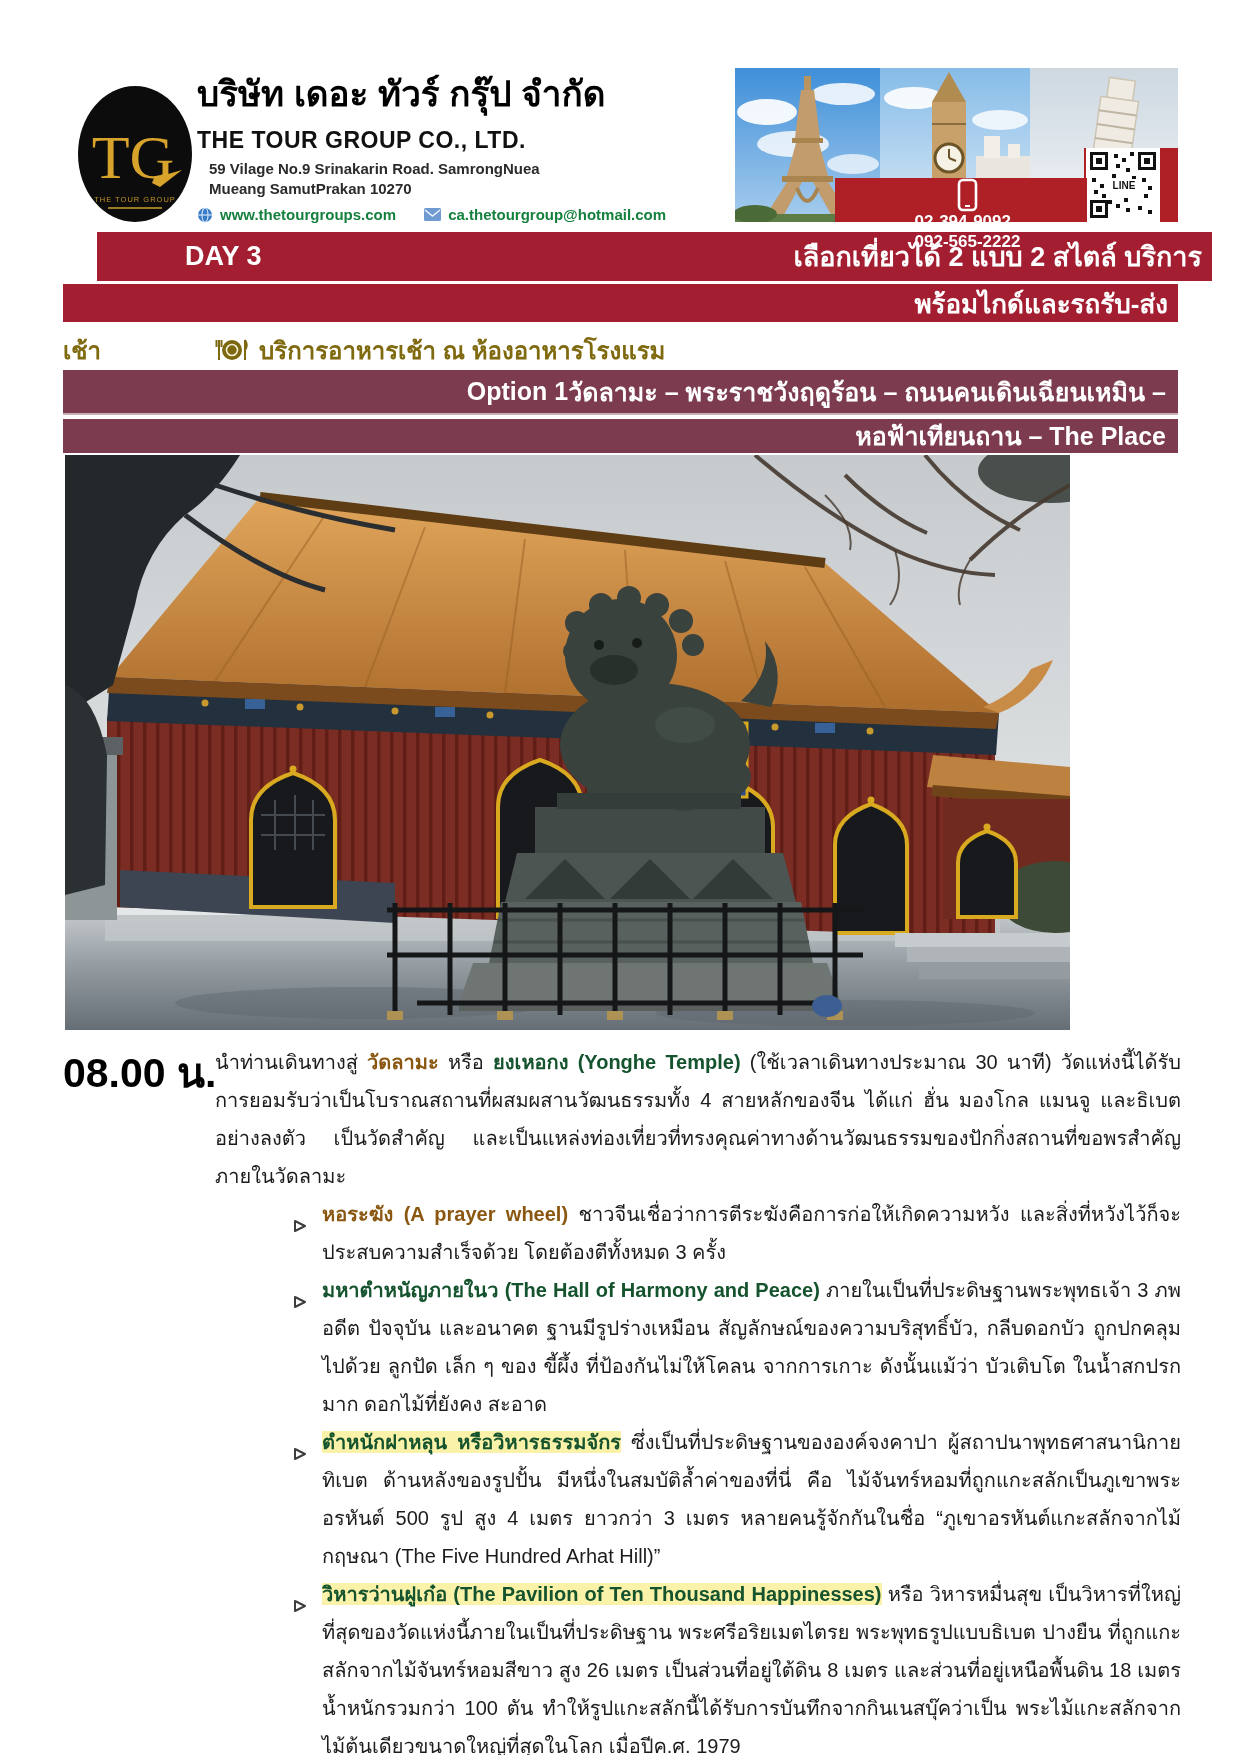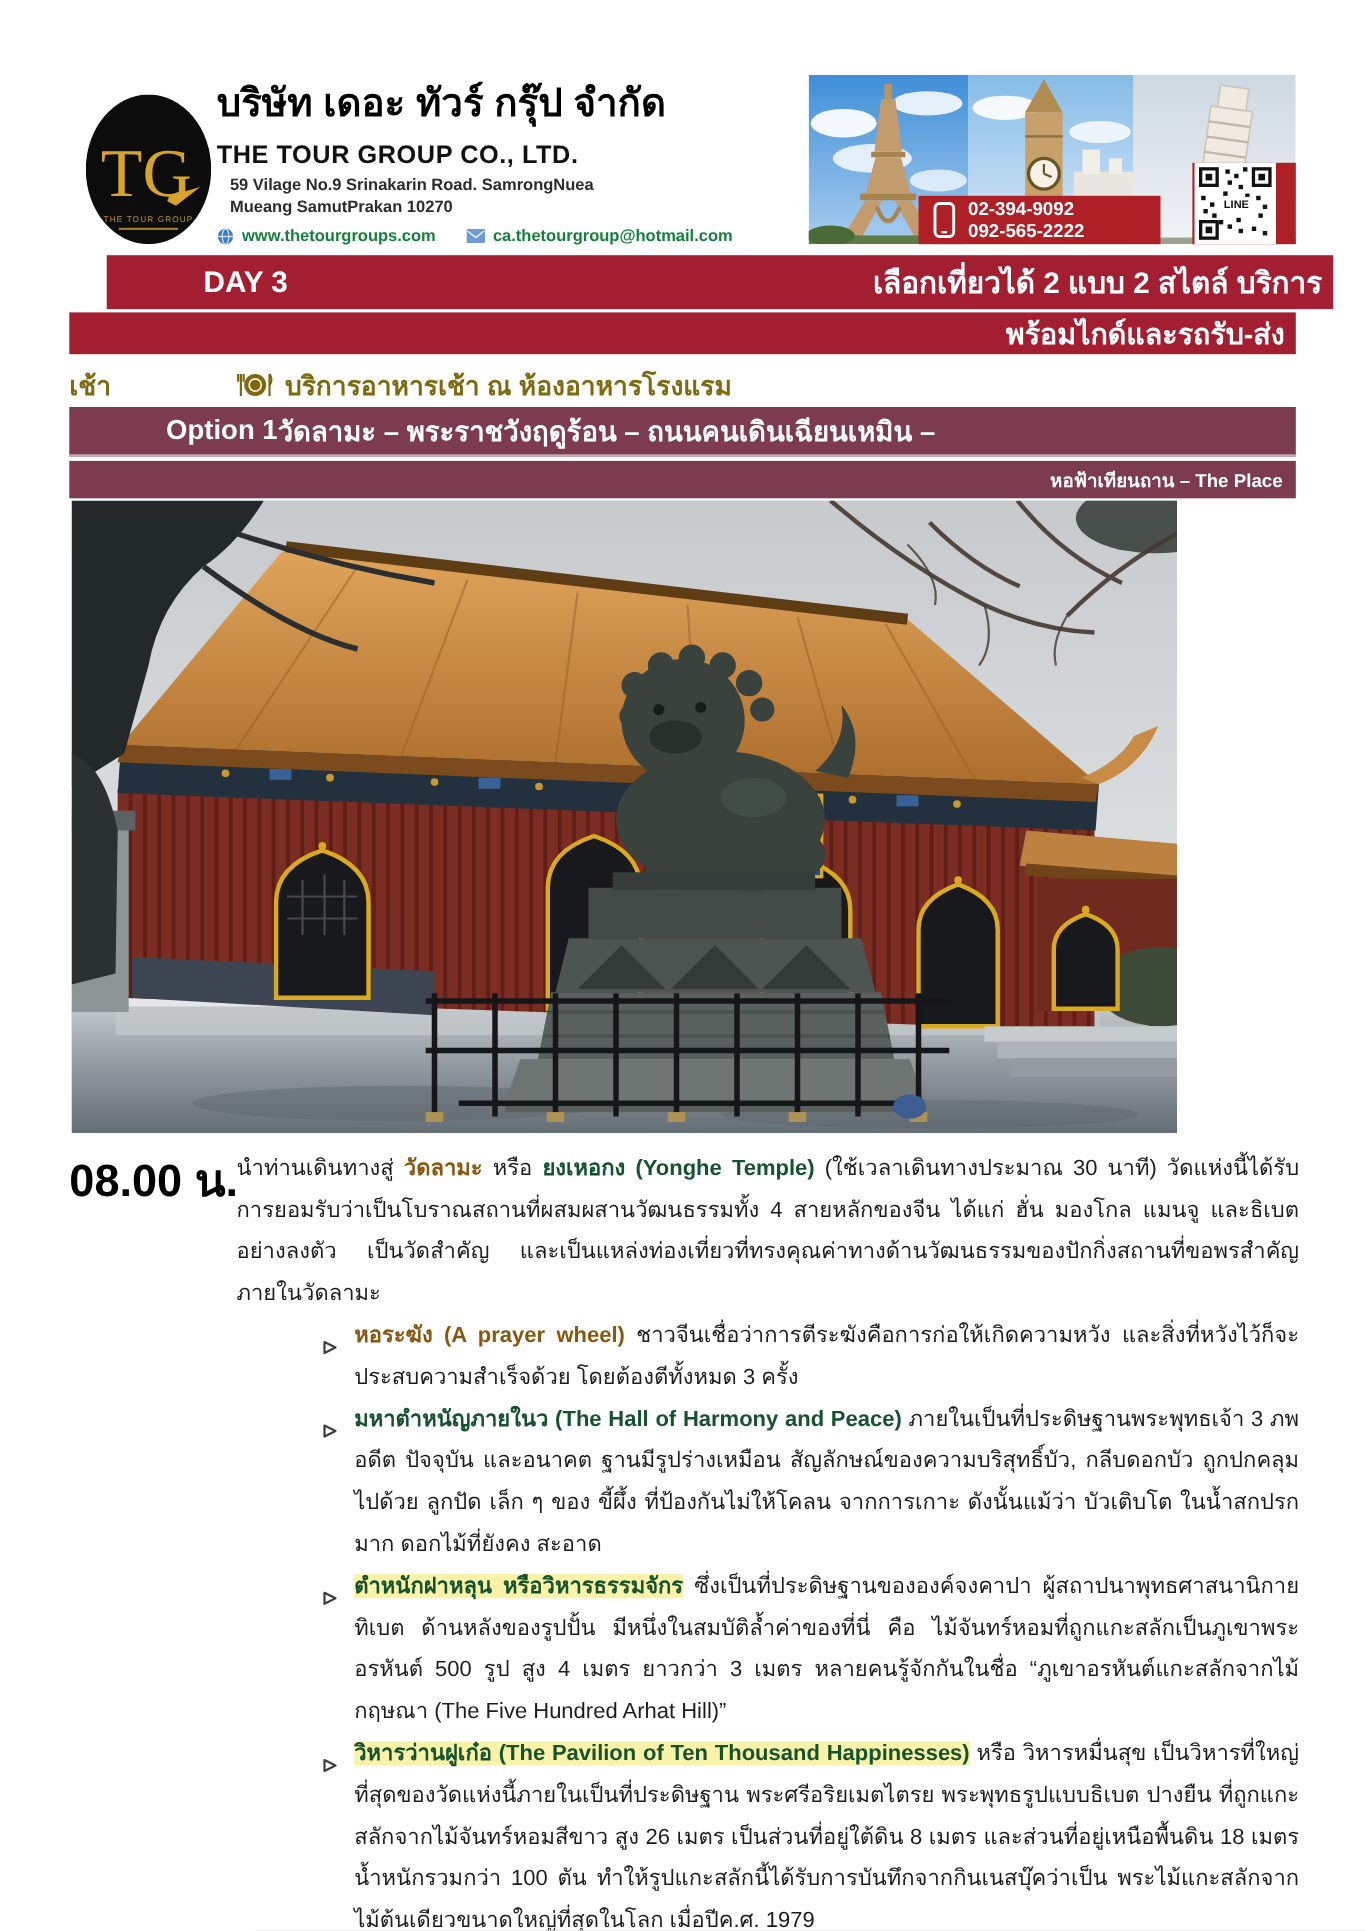--- a/index.html
+++ b/index.html
@@ -11,36 +11,36 @@
   .cotext{position:absolute;left:197px;top:74px;width:480px;}
   .co-th{font-size:35px;font-weight:700;color:#000;line-height:40px;}
   .co-en{font-size:23px;font-weight:700;color:#111;margin-top:13px;letter-spacing:.5px;}
   .co-ad{font-size:15px;font-weight:700;color:#2b2b2b;line-height:20px;margin-top:5px;margin-left:12px;}
   .co-contact{display:flex;align-items:center;gap:7px;font-size:15px;font-weight:700;color:#15803d;margin-top:7px;}
   .co-contact .sep{width:14px;}
 
   .collage{position:absolute;left:735px;top:68px;width:443px;height:154px;display:flex;}
   .collage .ph{height:154px;overflow:hidden;}
   .collage svg{display:block;}
-  .phone-banner{position:absolute;left:100px;top:110px;width:220px;height:44px;background:#ae2025;
-        display:flex;align-items:center;gap:11px;padding-left:13px;box-sizing:border-box;z-index:3;}
+  .phone-banner{position:absolute;left:100px;top:110px;width:252px;height:44px;background:#ae2025;
+        display:flex;align-items:center;padding-left:13px;box-sizing:border-box;z-index:3;flex-direction:column;}
   .phone-nums{color:#fff;font-weight:700;font-size:17px;line-height:20px;}
   .qr-panel{position:absolute;right:0;top:80px;width:94px;height:74px;background:#ae2025;z-index:2;}
   .qr-box{position:absolute;left:2px;top:0;width:74px;height:74px;background:#fff;}
 
   
   .bar{position:absolute;left:63px;width:1115px;color:#fff;font-weight:700;display:flex;
        align-items:center;box-sizing:border-box;}
   .crimson{background:#a41e31;}
   .maroon{background:#7c3b4e;}
   .bar1{top:232px;height:49px;font-size:27px;padding:0 10px 0 88px;justify-content:space-between;margin-left:34px;}
   .bar2{top:284px;height:38px;font-size:26px;padding:0 10px;justify-content:flex-end;}
-  .obar1{top:370px;height:45px;font-size:25px;padding:0 12px 0 88px;justify-content:flex-start;
+  .obar1{top:370px;height:45px;font-size:25px;padding:0 12px 0 88px;justify-content:flex-end;
          border-bottom:2px solid #cbadb6;}
-  .obar2{top:419px;height:34px;font-size:17px;padding:0 12px;justify-content:flex-end;}
+  .obar2{top:419px;height:34px;font-size:25px;padding:0 12px;justify-content:flex-end;}
 
   
   .breakfast{position:absolute;left:63px;top:334px;height:32px;display:flex;align-items:center;
              color:#7f6a10;font-weight:700;font-size:24px;}
   .bf-label{width:152px;}
   .bf-icon{margin-right:10px;display:flex;align-items:center;}
 
   
   .photo{position:absolute;left:65px;top:455px;width:1005px;height:575px;overflow:hidden;background:#cfd3d6;}
 

